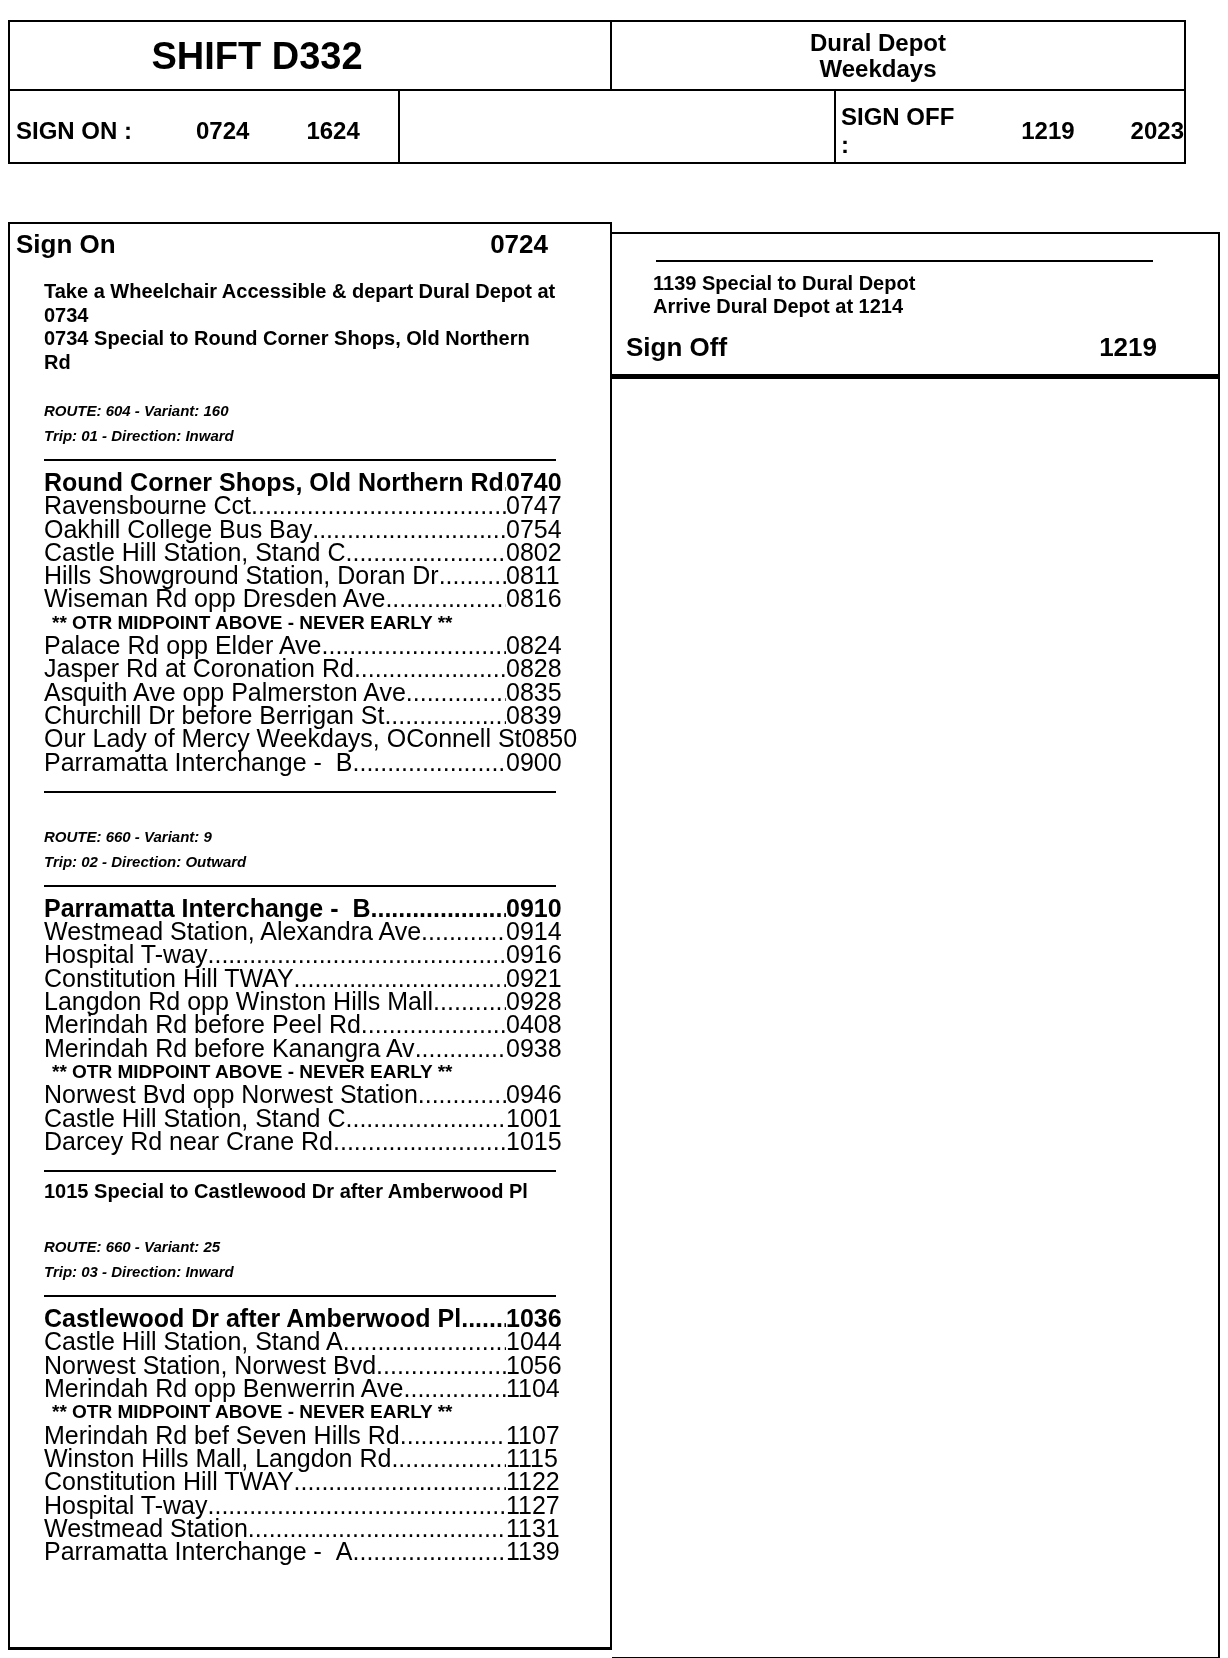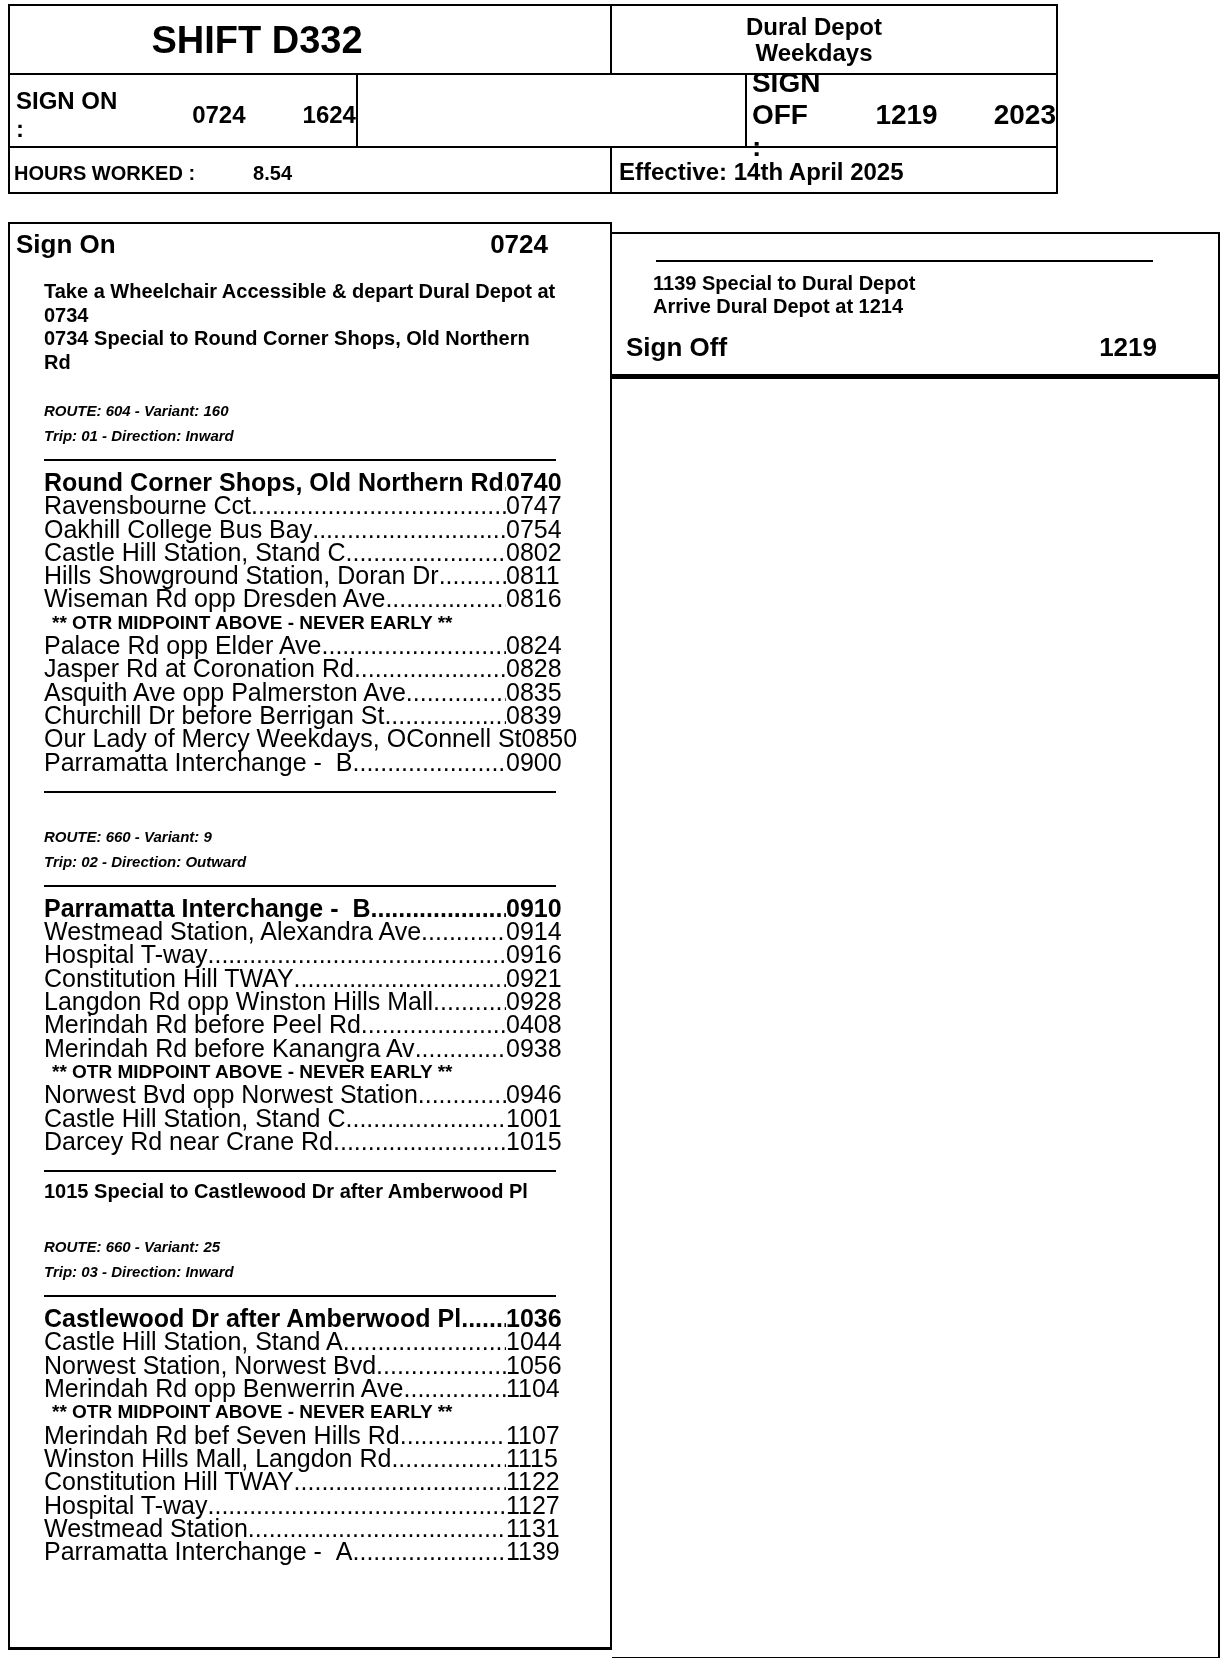--- a/index.html
+++ b/index.html
@@ -1,34 +1,34 @@
 <!DOCTYPE html>
 <html><head>
 <meta charset="utf-8">
 <style>
   html,body{margin:0;padding:0;background:#fff;}
   body{width:1228px;height:1658px;position:relative;font-family:"Liberation Sans",sans-serif;color:#000;}
   .abs{position:absolute;box-sizing:border-box;}
 
   
-  .hdr{left:8px;top:4px;width:1050px;border:2px solid #000;}
+  .hdr{left:8px;top:20px;width:1178px;border:2px solid #000;}
   .hrow{display:flex;}
   .hrow + .hrow{border-top:2px solid #000;}
   .hcell{box-sizing:border-box;display:flex;align-items:center;}
   .hdiv{border-right:2px solid #000;}
   .row1{height:67px;}
   .row2{height:71px;}
   .row3{height:44px;}
   .title-cell{width:602px;justify-content:center;padding-right:106px;padding-top:2px;
               font-size:38px;font-weight:bold;}
   .depot-cell{flex:1;flex-direction:column;justify-content:center;padding-right:40px;
               font-size:24px;font-weight:bold;line-height:26px;text-align:left;}
   .signon-cell{width:390px;padding-top:8px;font-size:24px;font-weight:bold;}
   .mid-cell{width:436px;}
-  .signoff-cell{flex:1;padding-top:8px;font-size:28px;font-weight:bold;}
+  .signoff-cell{flex:1;padding-top:8px;font-size:24px;font-weight:bold;}
   .hw-cell{width:602px;padding-top:6px;font-size:20px;font-weight:bold;}
   .eff-cell{flex:1;padding-top:4px;font-size:24px;font-weight:bold;}
   .ml6{margin-left:6px;} .ml64{margin-left:64px;} .ml57{margin-left:57px;}
   .ml5{margin-left:5px;} .ml55{margin-left:55px;} .ml56{margin-left:56px;}
   .ml4{margin-left:4px;} .ml58{margin-left:58px;} .ml7{margin-left:7px;}
 
   
   .left-box{left:8px;top:222px;width:604px;height:1428px;border:2px solid #000;border-bottom-width:3px;overflow:hidden;}
   .right-box{left:612px;top:232px;width:608px;height:1428px;border:2px solid #000;border-left:none;border-bottom-width:3px;overflow:hidden;}
 
@@ -75,29 +75,20 @@
       <span class="ml64">0724</span>
       <span class="ml57">1624</span>
     </div>
     <div class="hcell hdiv mid-cell"></div>
     <div class="hcell signoff-cell">
       <span class="ml5">SIGN OFF :</span>
       <span class="ml55">1219</span>
       <span class="ml56">2023</span>
     </div>
   </div>
-  <div class="hrow row3">
-    <div class="hcell hdiv hw-cell">
-      <span class="ml4">HOURS WORKED :</span>
-      <span class="ml58">8.54</span>
-    </div>
-    <div class="hcell eff-cell">
-      <span class="ml7">Effective: 14th April 2025</span>
-    </div>
-  </div>
 </div>
 
 <div class="abs left-box">
   <div class="signon-row">
     <span>Sign On</span>
     <span>0724</span>
   </div>
   <div class="intro">
       <div>Take a Wheelchair Accessible &amp; depart Dural Depot at</div>
       <div>0734</div>

